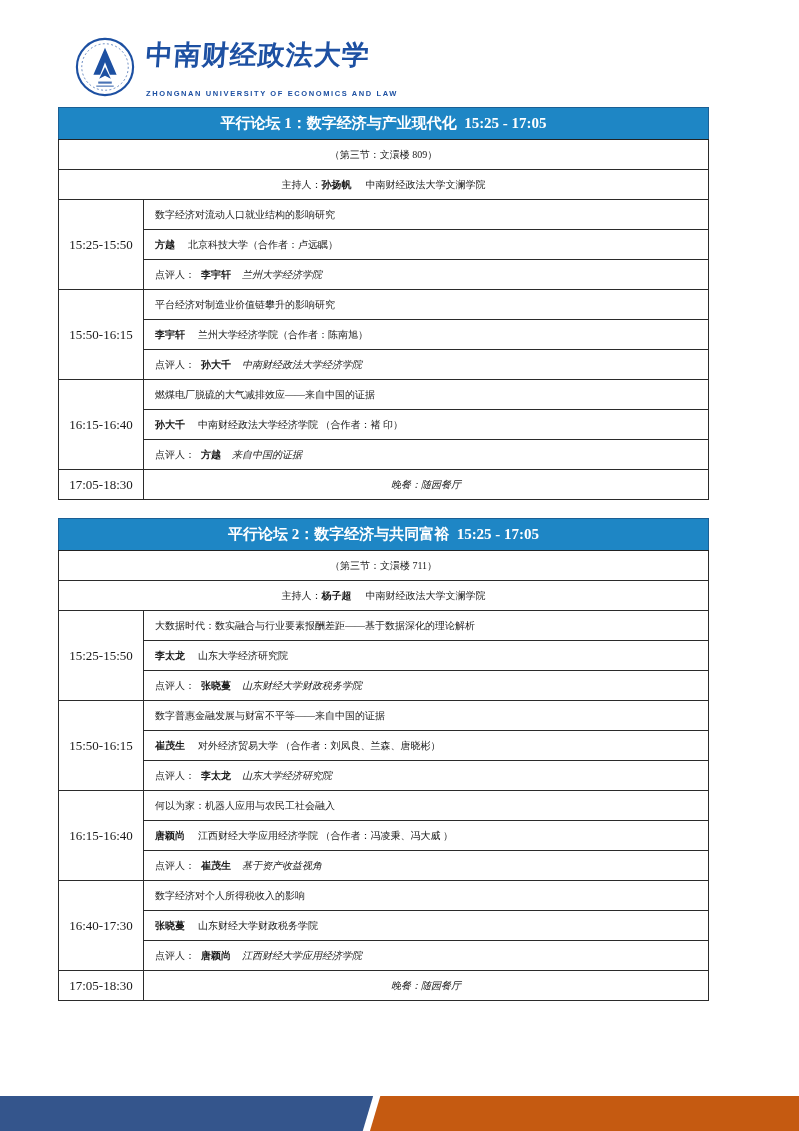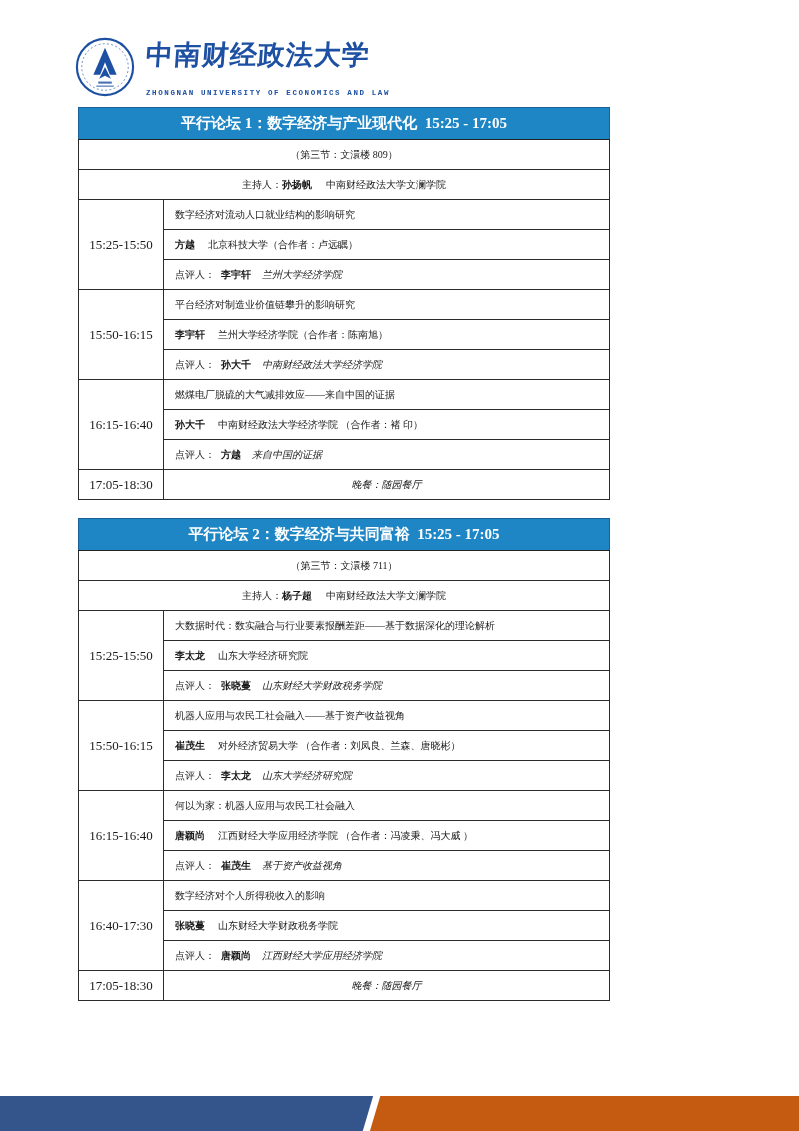--- a/index.html
+++ b/index.html
@@ -18,27 +18,27 @@
   .brand{margin-left:10px;display:flex;flex-direction:column;justify-content:center;}
   .brand-cn{
     font-size:27px;font-weight:bold;color:#1d50a2;
     letter-spacing:1px;transform:skewX(-4deg);
     font-family:"Liberation Serif","DejaVu Serif",serif;
     white-space:pre;
   }
   .brand-en{
     margin-top:16px;font-size:7.5px;font-weight:bold;color:#1d50a2;
     letter-spacing:1.6px;
-    font-family:Liberation Mono, monospace;
+    font-family:Liberation Sans, sans-serif;
     white-space:pre;
   }
 
   
   .forum-table{
-    position:absolute;left:78px;width:532px;
+    position:absolute;left:58px;width:651px;
     border-collapse:collapse;table-layout:fixed;
   }
   .forum-table td{
     border:1px solid #2b2b2b;
     font-size:10px;
     padding:0 4px;
     overflow:hidden;
     white-space:pre-wrap;
   }
   td.forum-header{
@@ -168,21 +168,21 @@
     </tr>
     <tr>
       <td class="content-cell"><span class="name">李太龙</span><span class="aff">山东大学经济研究院</span></td>
     </tr>
     <tr>
       <td class="content-cell"><span>点评人：</span><span class="commenter-name">张晓蔓</span><span class="commenter-aff">山东财经大学财政税务学院</span></td>
     </tr>
 
     <tr>
       <td class="time-cell" rowspan="3">15:50-16:15</td>
-      <td class="content-cell">机器人应用与农民工社会融入——基于资产收益视角</td>
+      <td class="content-cell">数字普惠金融发展与财富不平等——来自中国的证据</td>
     </tr>
     <tr>
       <td class="content-cell"><span class="name">崔茂生</span><span class="aff">对外经济贸易大学 （合作者：刘凤良、兰森、唐晓彬）</span></td>
     </tr>
     <tr>
       <td class="content-cell"><span>点评人：</span><span class="commenter-name">李太龙</span><span class="commenter-aff">山东大学经济研究院</span></td>
     </tr>
 
     <tr>
       <td class="time-cell" rowspan="3">16:15-16:40</td>

